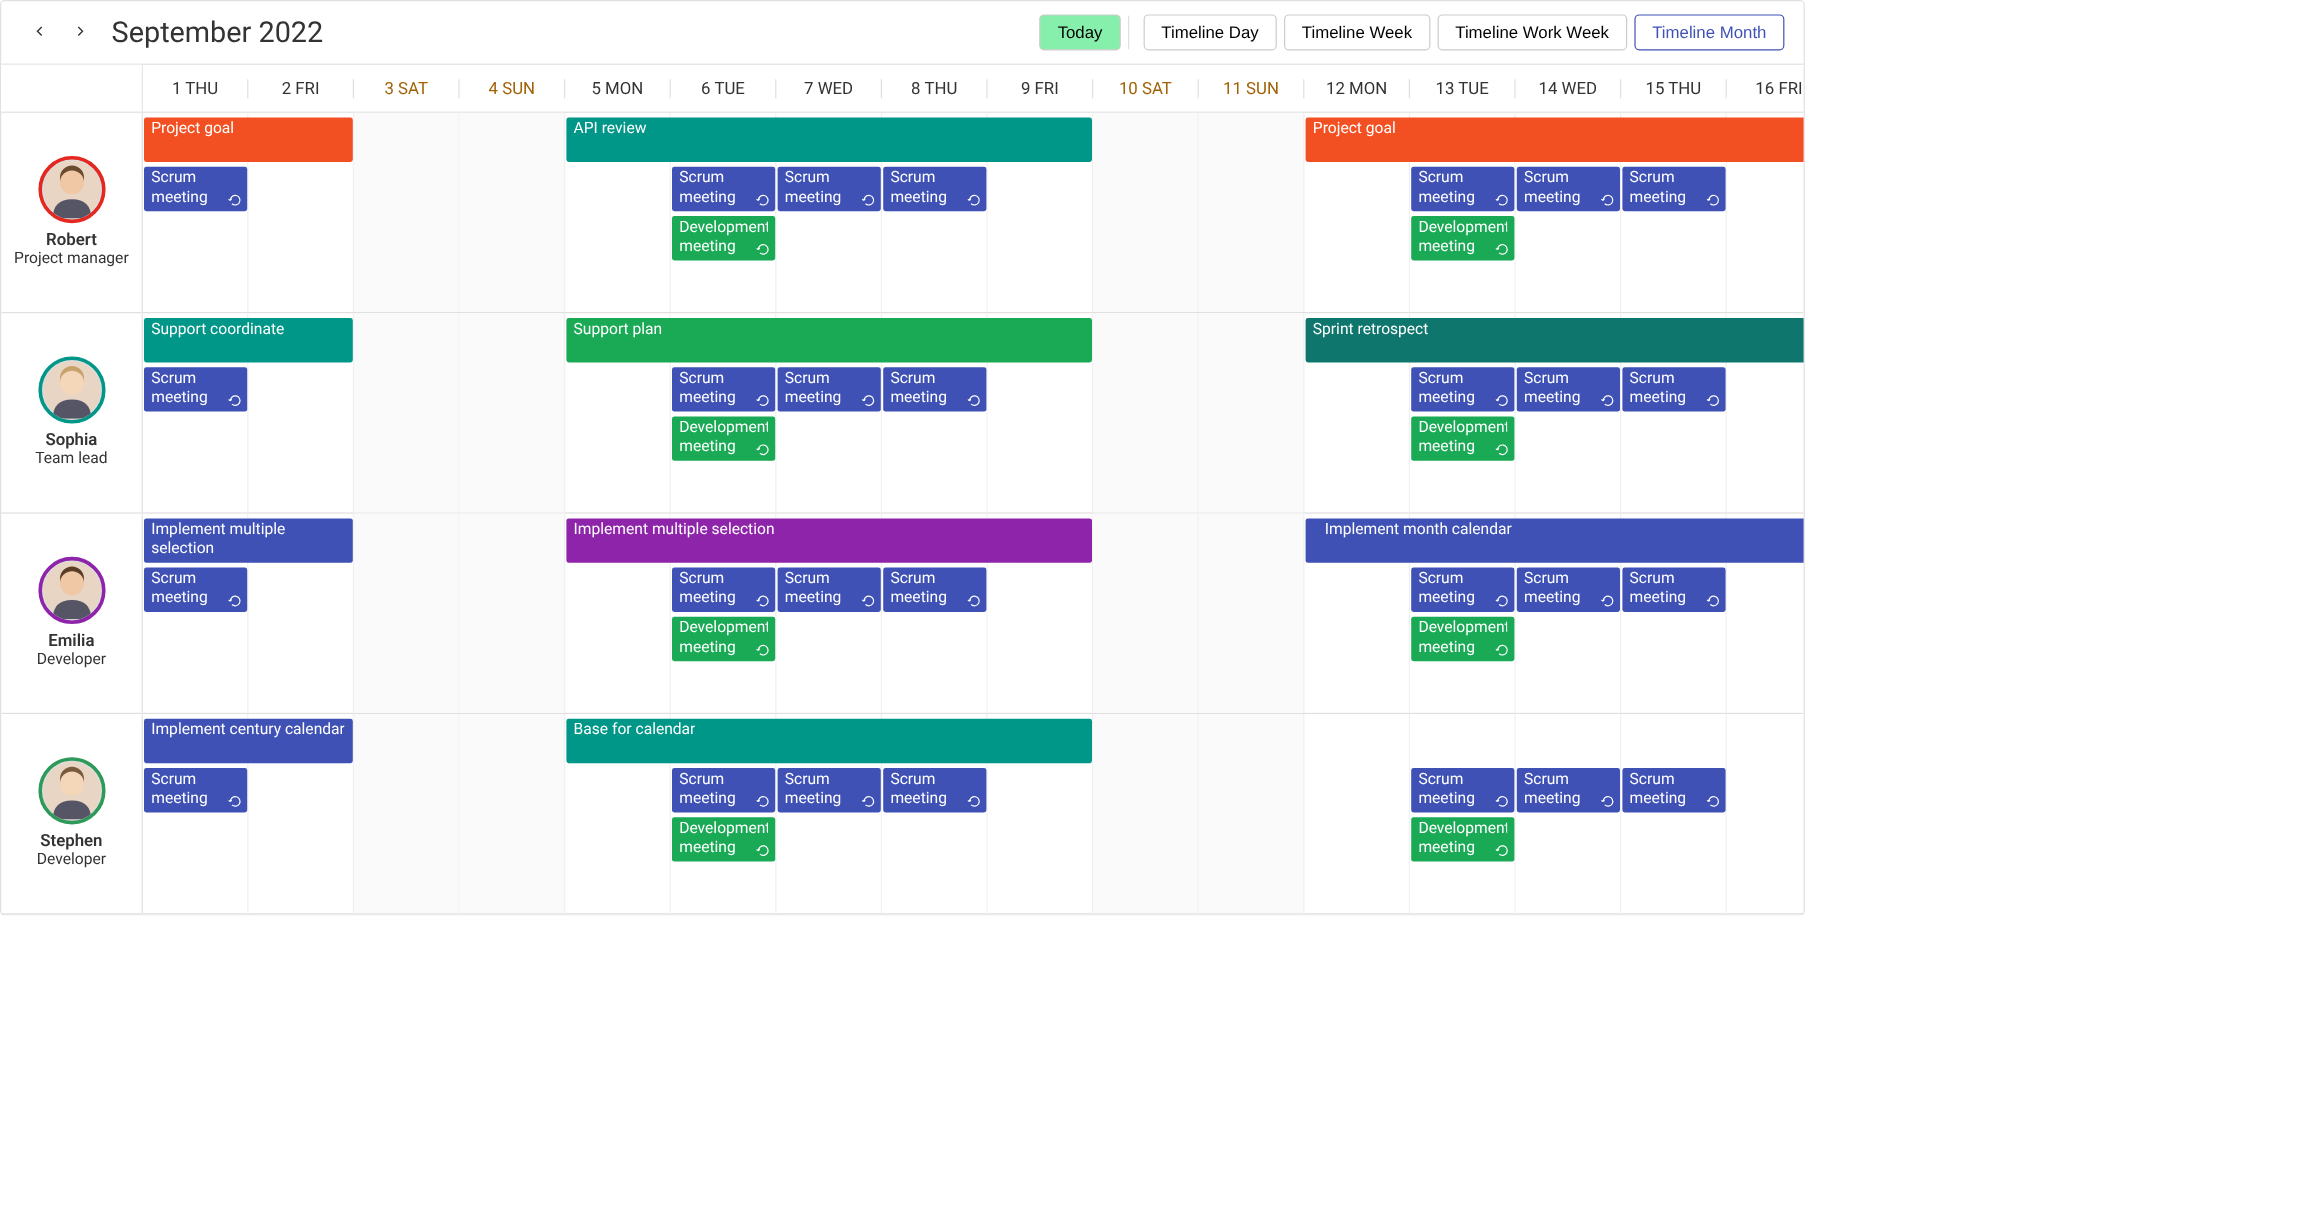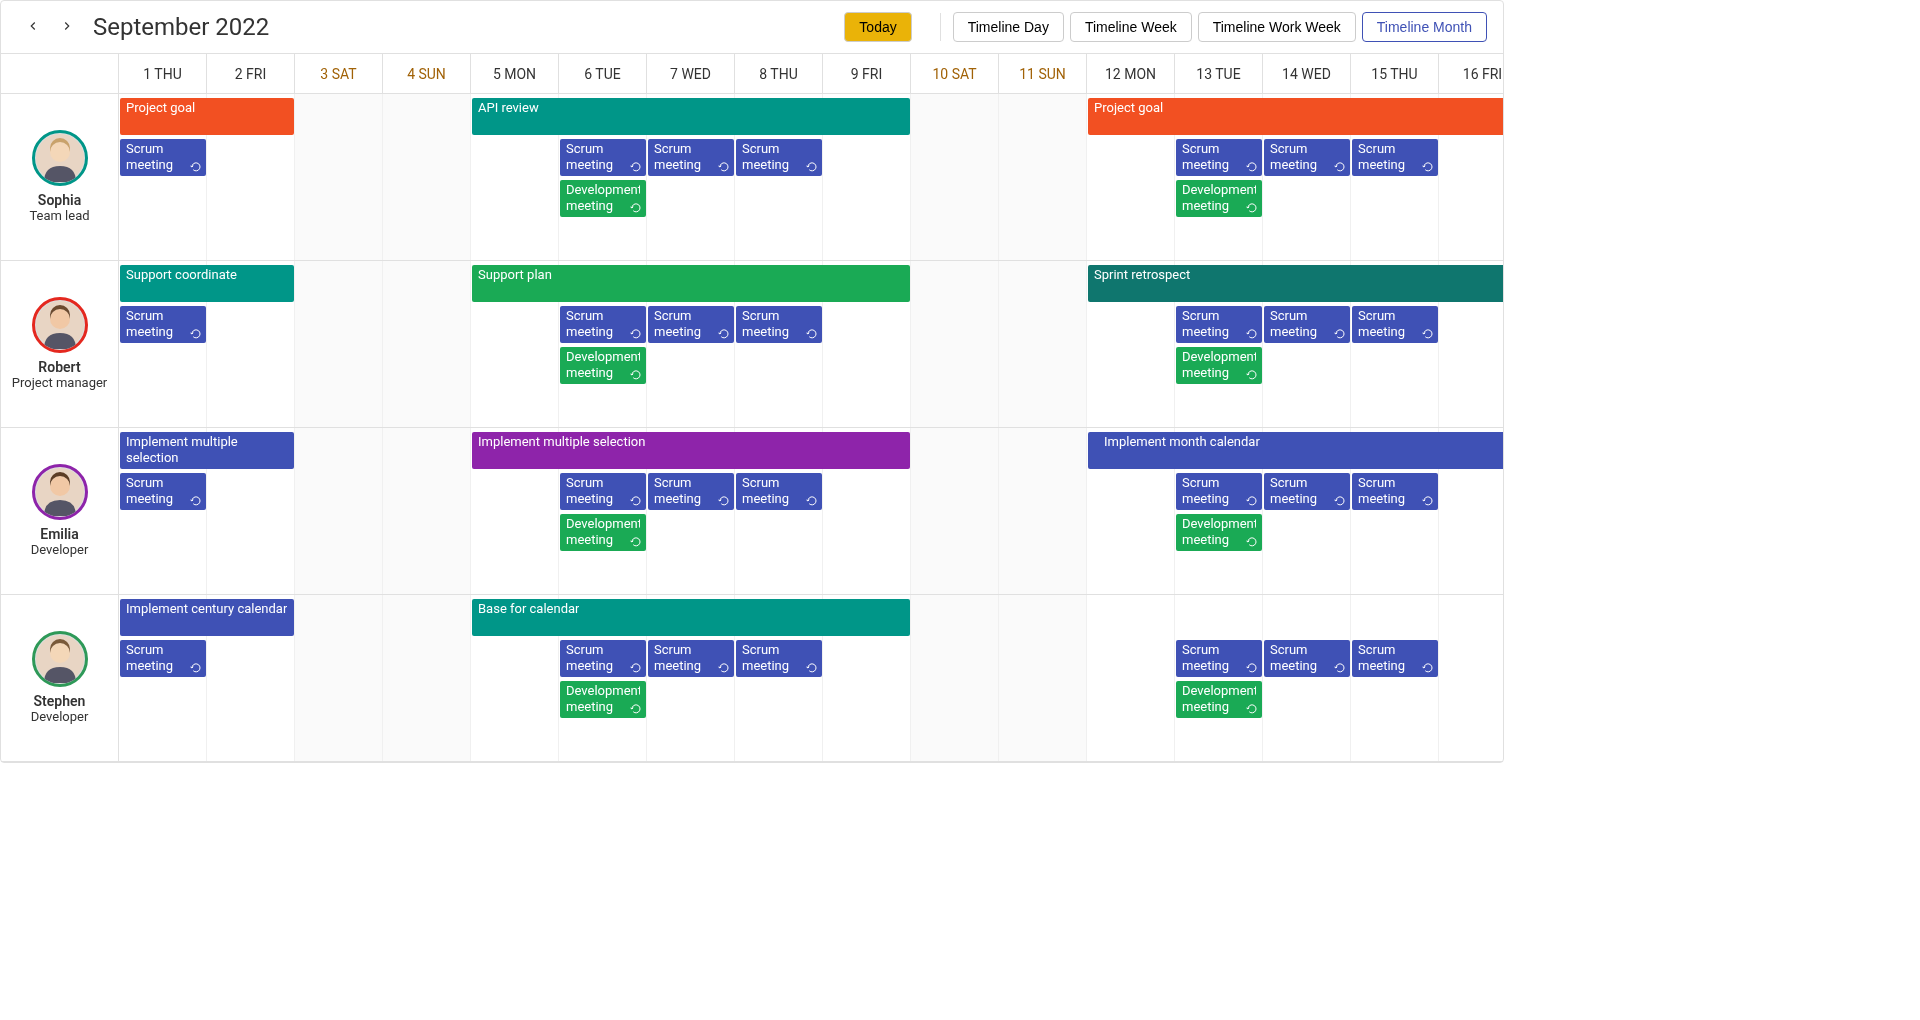--- a/index.html
+++ b/index.html
@@ -31,26 +31,26 @@
 .nav-btn svg { width: 14px; height: 14px; stroke: #333; stroke-width: 2; fill: none; }
 .title {
   font-size: 24px;
   font-weight: 400;
   margin-left: 10px;
   color: #333;
 }
 .toolbar-spacer { flex: 1; }
 .today-btn {
   padding: 6px 14px;
-  background: #eab308;
+  background: #86efac;
   border: 1px solid #ccc;
   border-radius: 4px;
   cursor: pointer;
   font-size: 14px;
-  margin-right: 22px;
+  margin-right: 0;
 }
 .divider {
   width: 1px; height: 28px;
   background: #e0e0e0;
   margin: 0 6px;
 }
 .view-btn {
   padding: 6px 14px;
   background: #fff;
   border: 1px solid #ccc;
@@ -100,20 +100,21 @@
 .resource-role { font-size: 13px; color: #333; line-height: 1.25; }
 .timeline {
   flex: 1;
   overflow: hidden;
   position: relative;
 }
 .date-header {
   display: flex;
   height: 40px;
   border-bottom: 1px solid #e0e0e0;
+  align-items: center;
 }
 .date-cell {
   width: 88px;
   flex-shrink: 0;
   display: flex;
   align-items: center;
   justify-content: center;
   font-size: 14px;
   border-right: 1px solid #e0e0e0;
   color: #333;
@@ -181,42 +182,42 @@
     <button class="view-btn">Timeline Work Week</button>
     <button class="view-btn active">Timeline Month</button>
   </div>
 
   <div class="content">
 
     <div class="resource-col">
       <div class="resource-header-cell"></div>
       <div id="resource-cells">
           <div class="resource-cell">
+    <div class="avatar" style="border-color:#e4281f">
+              <svg viewBox="0 0 48 48">
+                <circle cx="24" cy="24" r="24" fill="#e8d5c4"></circle>
+                <circle cx="24" cy="18" r="10" fill="#f1c8a5"></circle>
+                <path d="M 24 8 A 10 10 0 0 1 34 18 L 34 14 A 10 10 0 0 0 14 14 L 14 18 A 10 10 0 0 1 24 8 Z" fill="#6b4a2f"></path>
+                <path d="M 8 48 Q 8 32 24 32 Q 40 32 40 48 Z" fill="#556"></path>
+              </svg>
+            </div>
+    <div class="resource-name">Robert</div>
+    <div class="resource-role">Project manager</div>
+  </div>
+          <div class="resource-cell">
     <div class="avatar" style="border-color:#009688">
               <svg viewBox="0 0 48 48">
                 <circle cx="24" cy="24" r="24" fill="#e8d5c4"></circle>
                 <circle cx="24" cy="18" r="10" fill="#f4d7b8"></circle>
                 <path d="M 24 8 A 10 10 0 0 1 34 18 L 34 14 A 10 10 0 0 0 14 14 L 14 18 A 10 10 0 0 1 24 8 Z" fill="#c9a26b"></path>
                 <path d="M 8 48 Q 8 32 24 32 Q 40 32 40 48 Z" fill="#556"></path>
               </svg>
             </div>
     <div class="resource-name">Sophia</div>
     <div class="resource-role">Team lead</div>
-  </div>
-          <div class="resource-cell">
-    <div class="avatar" style="border-color:#e4281f">
-              <svg viewBox="0 0 48 48">
-                <circle cx="24" cy="24" r="24" fill="#e8d5c4"></circle>
-                <circle cx="24" cy="18" r="10" fill="#f1c8a5"></circle>
-                <path d="M 24 8 A 10 10 0 0 1 34 18 L 34 14 A 10 10 0 0 0 14 14 L 14 18 A 10 10 0 0 1 24 8 Z" fill="#6b4a2f"></path>
-                <path d="M 8 48 Q 8 32 24 32 Q 40 32 40 48 Z" fill="#556"></path>
-              </svg>
-            </div>
-    <div class="resource-name">Robert</div>
-    <div class="resource-role">Project manager</div>
   </div>
           <div class="resource-cell">
     <div class="avatar" style="border-color:#8e24aa">
               <svg viewBox="0 0 48 48">
                 <circle cx="24" cy="24" r="24" fill="#e8d5c4"></circle>
                 <circle cx="24" cy="18" r="10" fill="#f1c8a5"></circle>
                 <path d="M 24 8 A 10 10 0 0 1 34 18 L 34 14 A 10 10 0 0 0 14 14 L 14 18 A 10 10 0 0 1 24 8 Z" fill="#5c3d25"></path>
                 <path d="M 8 48 Q 8 32 24 32 Q 40 32 40 48 Z" fill="#556"></path>
               </svg>
             </div>

